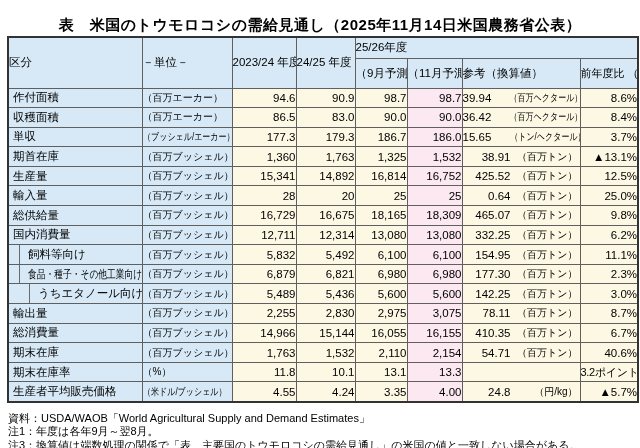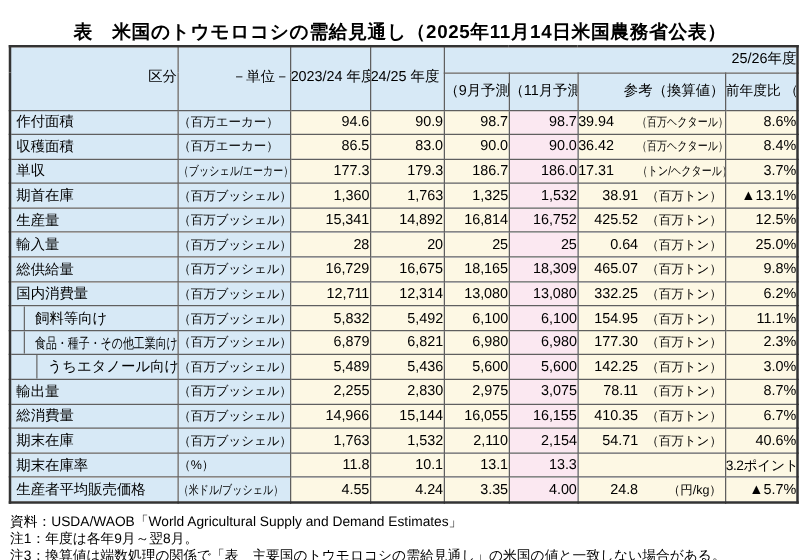--- a/index.html
+++ b/index.html
@@ -18,21 +18,21 @@
     margin-left:7px;width:630px;
     border:2px solid #333;
     font-size:11.5px;
   }
   table.sd th,table.sd td{
     border:1px solid #5f5f5f;
     padding:0;overflow:hidden;white-space:nowrap;
     vertical-align:middle;
   }
   thead th{
-    background:#d7e9f6;font-weight:normal;text-align:right;
+    background:#d7e9f6;font-weight:normal;text-align:left;
     font-size:11.5px;line-height:13px;
   }
   thead tr.h1{height:21px;}
   thead tr.h2{height:30px;}
   .pre{white-space:pre-line;}
   th.small{font-size:11px;}
   tbody tr{height:18.6px;}
   td.c-label{background:#d7e9f6;}
   .lblwrap{display:flex;align-items:center;height:18.6px;padding-left:4px;}
   .lblwrap.ind1{margin-left:10px;border-left:1px solid #6a6a6a;padding-left:8px;}
@@ -141,21 +141,21 @@
     </td>
     <td class="c-unit">
       <span class="u u-sm">（ブッシェル/エーカー）</span>
     </td>
     <td class="c-num">177.3</td>
     <td class="c-num">179.3</td>
     <td class="c-num">186.7</td>
     <td class="c-num hl">186.0</td>
     <td class="c-ref">
       <div class="refflex">
-        <span class="rnum">17.31</span>
+        <span class="rnum">15.65</span>
         <span class="runit u-sm">（トン/ヘクタール）</span>
       </div>
     </td>
     <td class="c-yoy">3.7%</td>
   </tr>
         <tr>
     <td class="c-label">
       <div class="lblwrap">
               <span class="lbl">期首在庫</span>
             </div>

